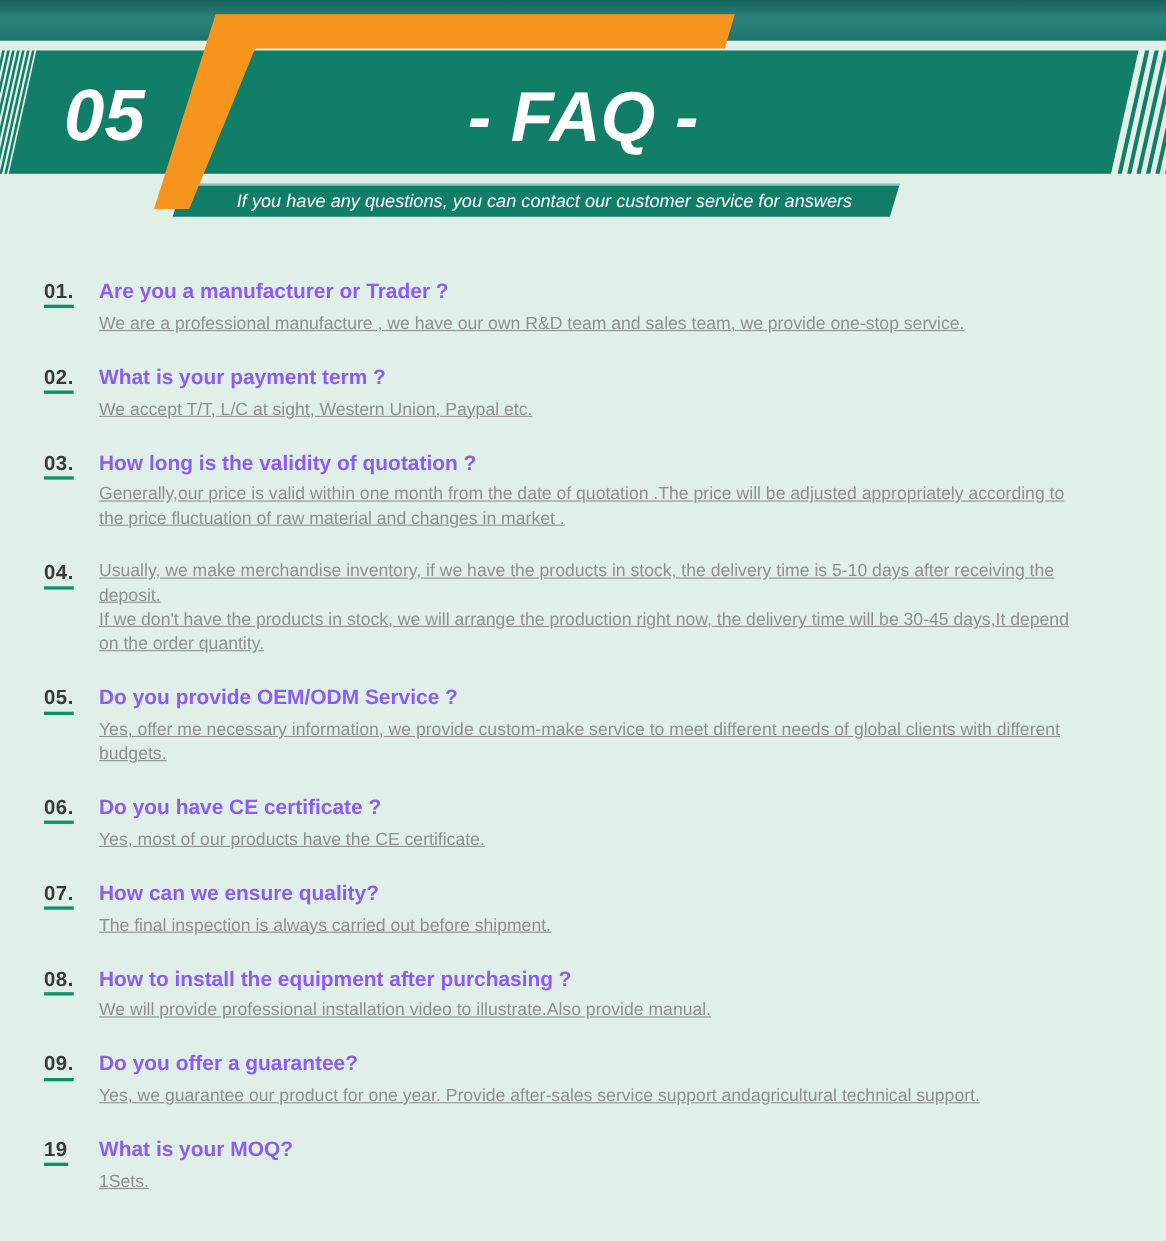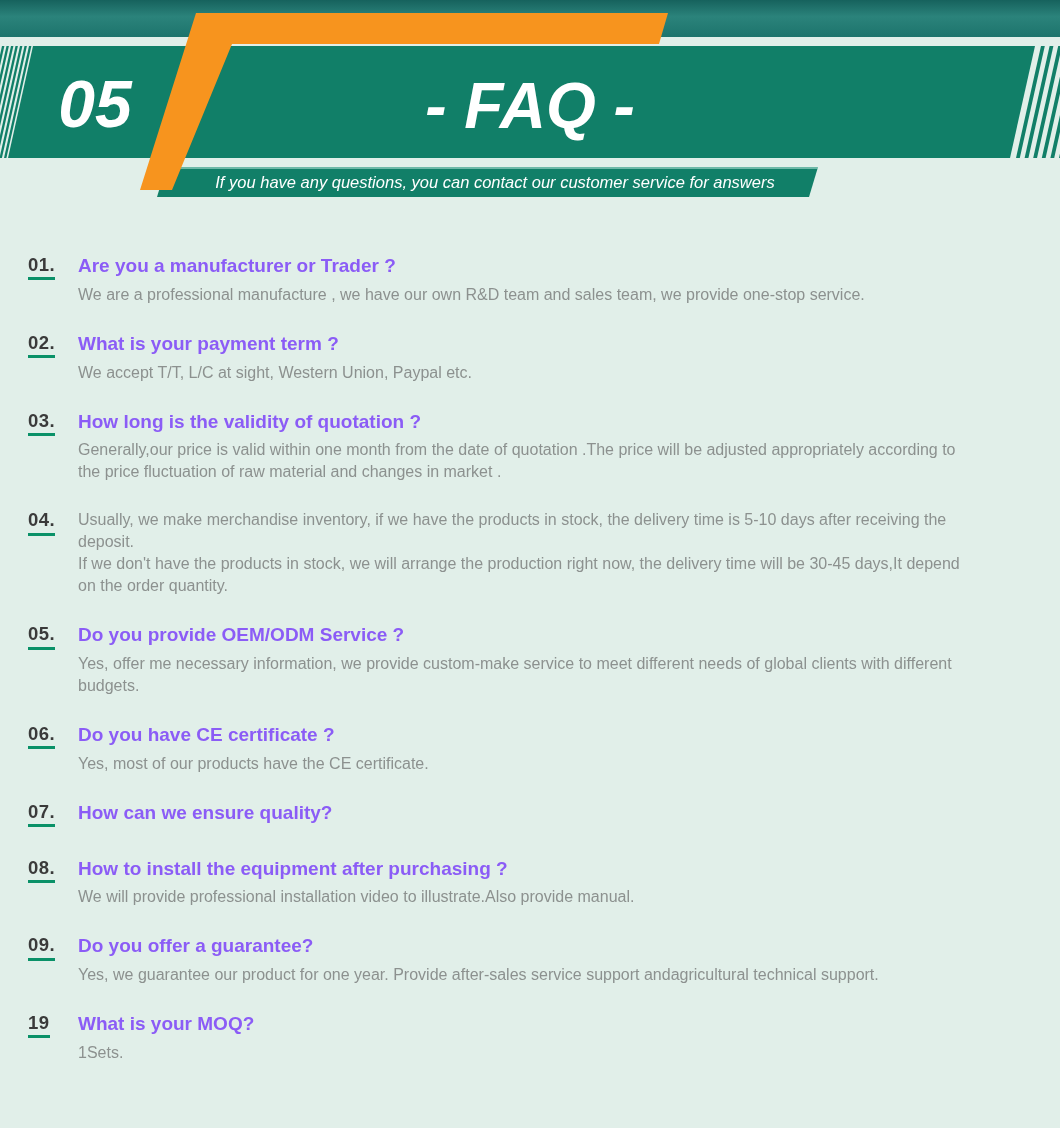--- a/index.html
+++ b/index.html
@@ -14,21 +14,21 @@
   .svg-title{
     font-family:"Liberation Sans", sans-serif;
     font-weight:bold;
     font-style:italic;
   }
   .svg-sub{
     font-family:"Liberation Sans", sans-serif;
     font-style:italic;
   }
   .faq-list{
-    margin:24px 0 0 28px;
+    margin:24px 0 0 40px;
   }
   .faq-item{
     display:flex;
     align-items:flex-start;
     margin-bottom:26px;
   }
   .faq-num{
     flex:0 0 50px;
     font-size:18.5px;
     font-weight:bold;
@@ -48,20 +48,21 @@
     font-weight:bold;
     color:#8b5cf6;
     line-height:1.25;
   }
   .faq-answer{
     margin:0;
     font-size:16px;
     color:#8c918f;
     line-height:22px;
     white-space:pre-line;
+    text-decoration:underline;
   }
 </style>
 </head>
 <body>
 
 <svg class="header-svg" width="1060" height="230" viewBox="0 0 1060 230" xmlns="http://www.w3.org/2000/svg">
   <defs>
     <linearGradient id="sea" x1="0" y1="0" x2="0" y2="1">
       <stop offset="0" stop-color="#16625d"></stop>
       <stop offset="0.45" stop-color="#2b837b"></stop>
@@ -149,20 +150,21 @@
     <div class="faq-body">
       <h3 class="faq-question">Do you have CE certificate ?</h3>
       <p class="faq-answer">Yes, most of our products have the CE certificate.</p>
     </div>
   </div>
 
   <div class="faq-item">
     <div class="faq-num"><span>07.</span></div>
     <div class="faq-body">
       <h3 class="faq-question">How can we ensure quality?</h3>
+      <p class="faq-answer">The final inspection is always carried out before shipment.</p>
     </div>
   </div>
 
   <div class="faq-item">
     <div class="faq-num"><span>08.</span></div>
     <div class="faq-body">
       <h3 class="faq-question">How to install the equipment after purchasing ?</h3>
       <p class="faq-answer">We will provide professional installation video to illustrate.Also provide manual.</p>
     </div>
   </div>

